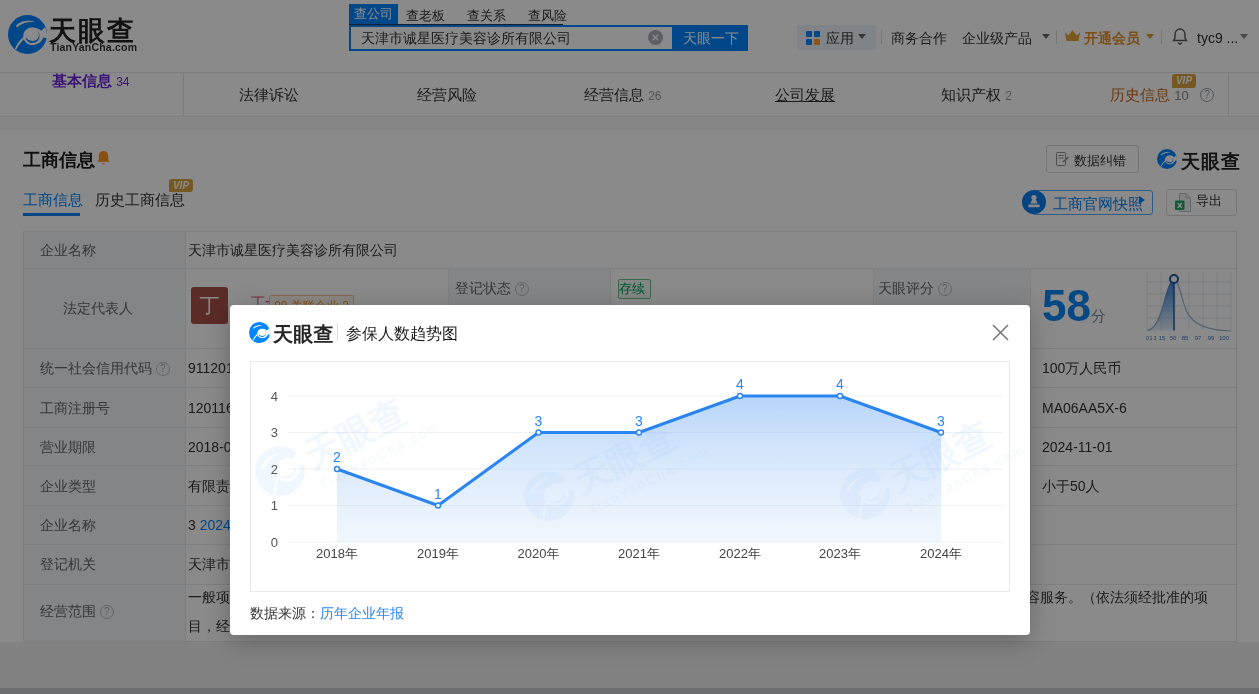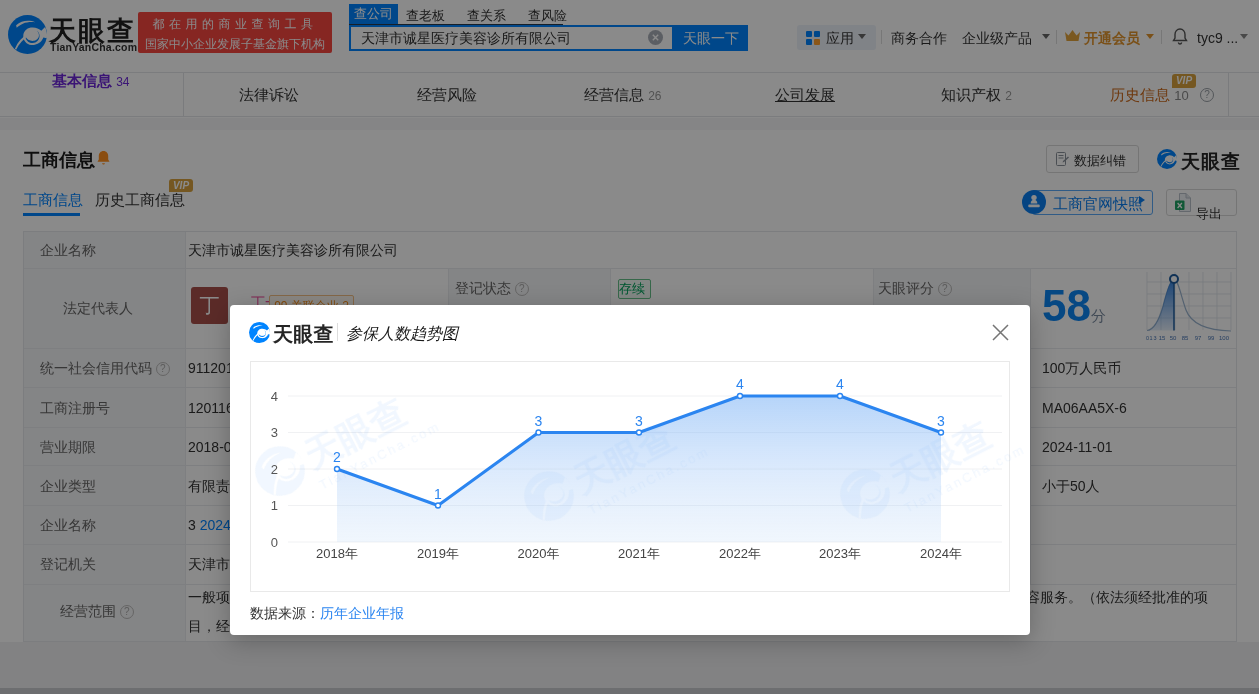--- a/index.html
+++ b/index.html
@@ -17,24 +17,20 @@
 <div class="abs" style="left:0;top:0;width:1259px;height:72px;background:#fff;"></div>
 <svg class="abs" style="left:8px;top:15px;" width="39" height="39" viewBox="0 0 48 48">
  <circle cx="24" cy="24" r="24" fill="#0084ff"></circle>
  <path d="M28 15.5 C22.5 16.5 18.8 21 18.8 26 C18.8 31.5 23 36 28.5 36.8 C30 37 31.5 37 33 36.7 C38 35.8 42 32.3 43.5 27.8 L47.8 28.5 C48 27 48.1 25.5 48 24 C47.8 20.7 47 17.6 45.6 14.8 L41 19.5 C38 16.4 33 14.6 28 15.5 Z" fill="#fff"></path>
  <path d="M21.5 26.5 C21.5 31 25.5 34.8 30.5 34.5 C35 34.3 38.5 31 38.8 26.5 C39 23.5 37.8 20.8 35.5 19.2 C40.5 24.5 37.8 30.8 32.3 31.7 C27.5 32.5 23 30.2 21.5 26.5 Z" fill="#0084ff"></path>
  <path d="M8.5 41.5 C12 33.5 17 27.5 24.5 23.5 L25.6 24.9 C19 29.5 13.5 35.5 10 42.8 Z" fill="#fff"></path>
  <path d="M10 12.5 C16.5 6.8 26 5.8 33.5 9 C28.5 8.4 23 8.8 18.3 10.7 C15 12 12.4 13.9 10.7 15.8 Z" fill="#fff"></path>
 </svg>
 <div class="abs" style="left:49px;top:13px;font-size:27px;font-weight:bold;color:#222;letter-spacing:2px;font-family:'Liberation Sans',sans-serif;">天眼查</div>
 <div class="abs" style="left:50px;top:41px;font-size:10.5px;font-weight:bold;color:#333;letter-spacing:0.2px;">TianYanCha.com</div>
-<div class="abs" style="left:138px;top:12px;width:194px;height:41px;background:#f84640;border-radius:2px;color:#fff;text-align:center;">
- <div style="font-size:12px;letter-spacing:4.5px;margin-top:4px;">都在用的商业查询工具</div>
- <div style="font-size:12px;letter-spacing:0px;margin-top:3px;">国家中小企业发展子基金旗下机构</div>
-</div>
 
 <div class="abs" style="left:349px;top:4px;width:49px;height:20px;background:#0084ff;color:#fff;font-size:13px;text-align:center;line-height:20px;">查公司</div>
 <div class="abs" style="left:406px;top:7px;font-size:13px;color:#333;">查老板</div>
 <div class="abs" style="left:467px;top:7px;font-size:13px;color:#333;">查关系</div>
 <div class="abs" style="left:528px;top:7px;font-size:13px;color:#333;">查风险</div>
 <div class="abs" style="left:349px;top:24px;width:214px;height:2px;background:#2b3a4a;"></div>
 <div class="abs" style="left:349px;top:25px;width:325px;height:26px;border:2px solid #0084ff;background:#fff;"></div>
 <div class="abs" style="left:361px;top:30px;font-size:14px;color:#333;">天津市诚星医疗美容诊所有限公司</div>
 <svg class="abs" style="left:648px;top:30px;" width="15" height="15" viewBox="0 0 15 15">
       <circle cx="7.5" cy="7.5" r="7.5" fill="#a9aeb8"></circle>
@@ -117,21 +113,21 @@
     </svg>
 <div class="abs" style="left:1053px;top:195px;font-size:15px;color:#0a7ef0;">工商官网快照</div>
 <div class="abs" style="left:1139px;top:196px;width:0;height:0;border:4.5px solid transparent;border-left:6px solid #0a7ef0;"></div>
 <div class="abs" style="left:1166px;top:189px;width:71px;height:27px;border:1px solid #d9d9d9;border-radius:3px;background:#fff;"></div>
 <svg class="abs" style="left:1175px;top:193px;" width="16" height="19" viewBox="0 0 16 19">
       <path d="M4.5 0.5 H11 L15.5 5 V18.5 H4.5 Z" fill="#eff2f5" stroke="#b9c0c9" stroke-width="1"></path>
       <path d="M11 0.5 L11 5 L15.5 5" fill="#dde2e8" stroke="#b9c0c9" stroke-width="1"></path>
       <rect x="0" y="7.5" width="9.5" height="9.5" rx="1" fill="#21a366"></rect>
       <path d="M2.6 10 L6.9 15 M6.9 10 L2.6 15" stroke="#fff" stroke-width="1.3"></path>
     </svg>
-<div class="abs" style="left:1196px;top:205px;font-size:13px;color:#333;">导出</div>
+<div class="abs" style="left:1196px;top:192px;font-size:13px;color:#333;">导出</div>
 
 <div class="abs" style="left:23px;top:231px;width:1214px;height:411px;border:1px solid #e6e8eb;"></div>
 
 <div class="abs" style="left:24px;top:232px;width:161px;height:409px;background:#f4f5f7;"></div>
 <div class="abs" style="left:448px;top:268px;width:162px;height:80px;background:#f4f5f7;"></div>
 <div class="abs" style="left:873px;top:268px;width:157px;height:316px;background:#f4f5f7;"></div>
 
 <div class="abs hline" style="left:24px;top:268px;width:1212px;"></div>
 <div class="abs hline" style="left:24px;top:348px;width:1212px;"></div>
 <div class="abs hline" style="left:24px;top:387px;width:1212px;"></div>
@@ -191,21 +187,21 @@
 <div class="abs lbl" style="left:40px;top:400px;">工商注册号</div>
 <div class="abs val" style="left:188px;top:400px;">120116600441972</div>
 <div class="abs lbl" style="left:40px;top:439px;">营业期限</div>
 <div class="abs val" style="left:188px;top:439px;">2018-05-23 至 无固定期限</div>
 <div class="abs lbl" style="left:40px;top:478px;">企业类型</div>
 <div class="abs val" style="left:188px;top:478px;">有限责任公司（自然人投资或控股）</div>
 <div class="abs lbl" style="left:40px;top:517px;">企业名称</div>
 <div class="abs val" style="left:188px;top:517px;">3 <span style="color:#0084ff;">2024年报</span></div>
 <div class="abs lbl" style="left:40px;top:556px;">登记机关</div>
 <div class="abs val" style="left:188px;top:556px;">天津市滨海新区市场监督管理局</div>
-<div class="abs lbl" style="left:40px;top:603px;margin-left:20px;">经营范围 <span class="qm">?</span></div>
+<div class="abs lbl" style="left:40px;top:603px;">经营范围 <span class="qm">?</span></div>
 <div class="abs val" style="left:188px;top:589px;white-space:nowrap;">一般项目：医疗美容诊所服务</div>
 <div class="abs val" style="left:1026px;top:589px;white-space:nowrap;">容服务。（依法须经批准的项</div>
 <div class="abs val" style="left:188px;top:618px;white-space:nowrap;">目，经相关部门批准后方可开展经营活动）</div>
 
 <div class="abs val" style="left:1042px;top:360px;">100万人民币</div>
 <div class="abs val" style="left:1042px;top:400px;">MA06AA5X-6</div>
 <div class="abs val" style="left:1042px;top:439px;">2024-11-01</div>
 <div class="abs val" style="left:1042px;top:478px;">小于50人</div>
 
 <div class="abs" style="left:0;top:642px;width:1259px;height:52px;background:#f0f1f3;"></div>
@@ -216,21 +212,21 @@
 <div id="modal" class="abs" style="left:230px;top:305px;width:800px;height:330px;background:#fff;border-radius:4px;z-index:60;box-shadow:0 6px 24px rgba(0,0,0,0.25);">
  <svg class="abs" style="left:19px;top:17px;" width="21" height="21" viewBox="0 0 48 48">
   <circle cx="24" cy="24" r="24" fill="#0084ff"></circle>
   <path d="M28 15.5 C22.5 16.5 18.8 21 18.8 26 C18.8 31.5 23 36 28.5 36.8 C30 37 31.5 37 33 36.7 C38 35.8 42 32.3 43.5 27.8 L47.8 28.5 C48 27 48.1 25.5 48 24 C47.8 20.7 47 17.6 45.6 14.8 L41 19.5 C38 16.4 33 14.6 28 15.5 Z" fill="#fff"></path>
  <path d="M21.5 26.5 C21.5 31 25.5 34.8 30.5 34.5 C35 34.3 38.5 31 38.8 26.5 C39 23.5 37.8 20.8 35.5 19.2 C40.5 24.5 37.8 30.8 32.3 31.7 C27.5 32.5 23 30.2 21.5 26.5 Z" fill="#0084ff"></path>
  <path d="M8.5 41.5 C12 33.5 17 27.5 24.5 23.5 L25.6 24.9 C19 29.5 13.5 35.5 10 42.8 Z" fill="#fff"></path>
  <path d="M10 12.5 C16.5 6.8 26 5.8 33.5 9 C28.5 8.4 23 8.8 18.3 10.7 C15 12 12.4 13.9 10.7 15.8 Z" fill="#fff"></path>
  </svg>
  <div class="abs" style="left:43px;top:16px;font-size:20px;font-weight:bold;color:#252525;letter-spacing:0.2px;">天眼查</div>
  <div class="abs" style="left:107px;top:18px;width:1px;height:18px;background:#ddd;"></div>
- <div class="abs" style="left:116px;top:19px;font-size:16px;color:#1a1a1a;font-style:italic;">参保人数趋势图</div>
+ <div class="abs" style="left:116px;top:19px;font-size:16px;color:#1a1a1a;">参保人数趋势图</div>
  <svg class="abs" style="left:762px;top:19px;" width="17" height="17" viewBox="0 0 17 17">
         <path d="M1 1 L16 16 M16 1 L1 16" stroke="#757575" stroke-width="1.5"></path>
       </svg>
  <div class="abs" style="left:20px;top:56px;width:760px;height:231px;border:1px solid #e9e9e9;"></div>
  <svg class="abs" style="left:0;top:0;" width="800" height="330" viewBox="0 0 800 330">
   <defs>
    <mask id="wmm">
     <circle cx="24" cy="24" r="24" fill="#fff"></circle>
     <path d="M28 15.5 C22.5 16.5 18.8 21 18.8 26 C18.8 31.5 23 36 28.5 36.8 C30 37 31.5 37 33 36.7 C38 35.8 42 32.3 43.5 27.8 L47.8 28.5 C48 27 48.1 25.5 48 24 C47.8 20.7 47 17.6 45.6 14.8 L41 19.5 C38 16.4 33 14.6 28 15.5 Z" fill="#000"></path>
     <path d="M21.5 26.5 C21.5 31 25.5 34.8 30.5 34.5 C35 34.3 38.5 31 38.8 26.5 C39 23.5 37.8 20.8 35.5 19.2 C40.5 24.5 37.8 30.8 32.3 31.7 C27.5 32.5 23 30.2 21.5 26.5 Z" fill="#fff"></path>

